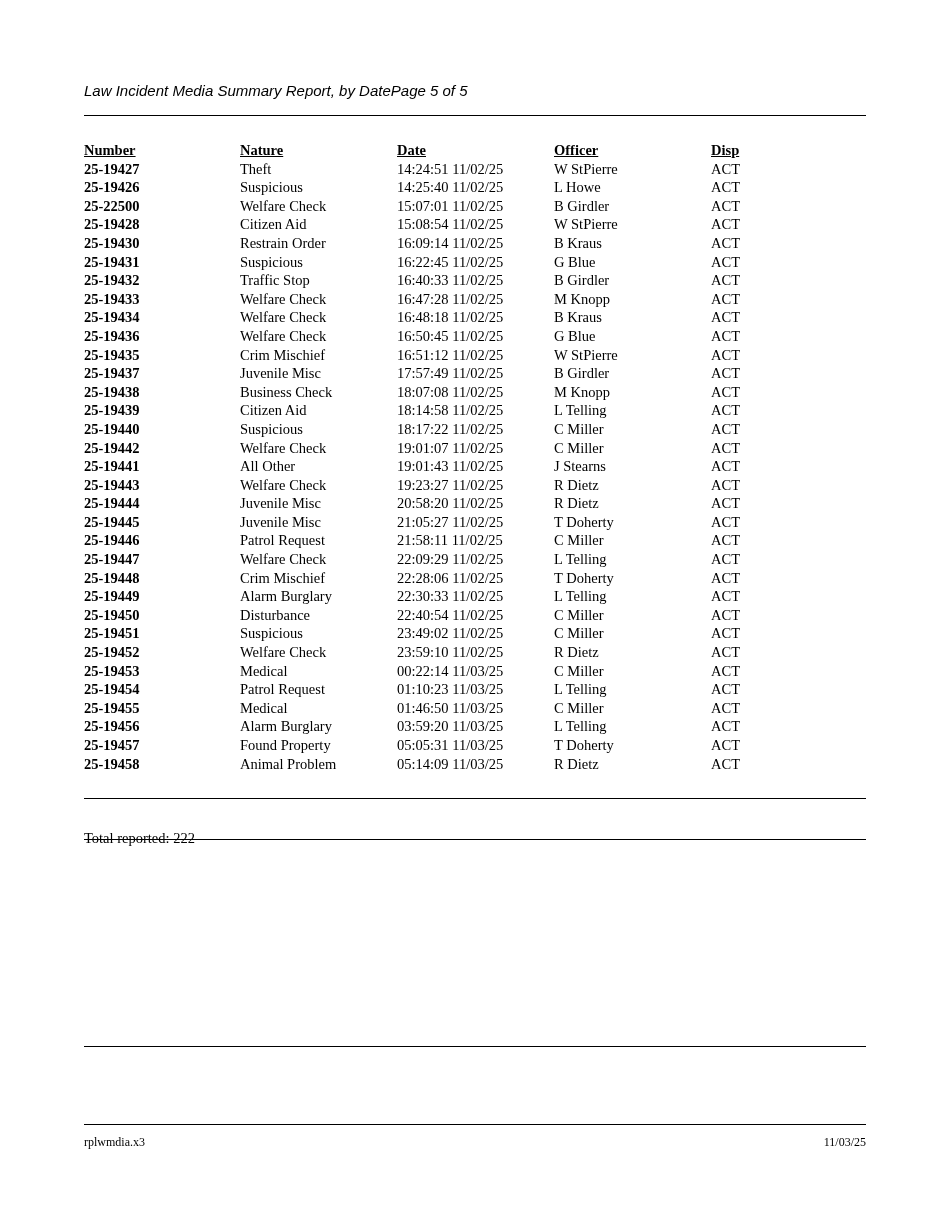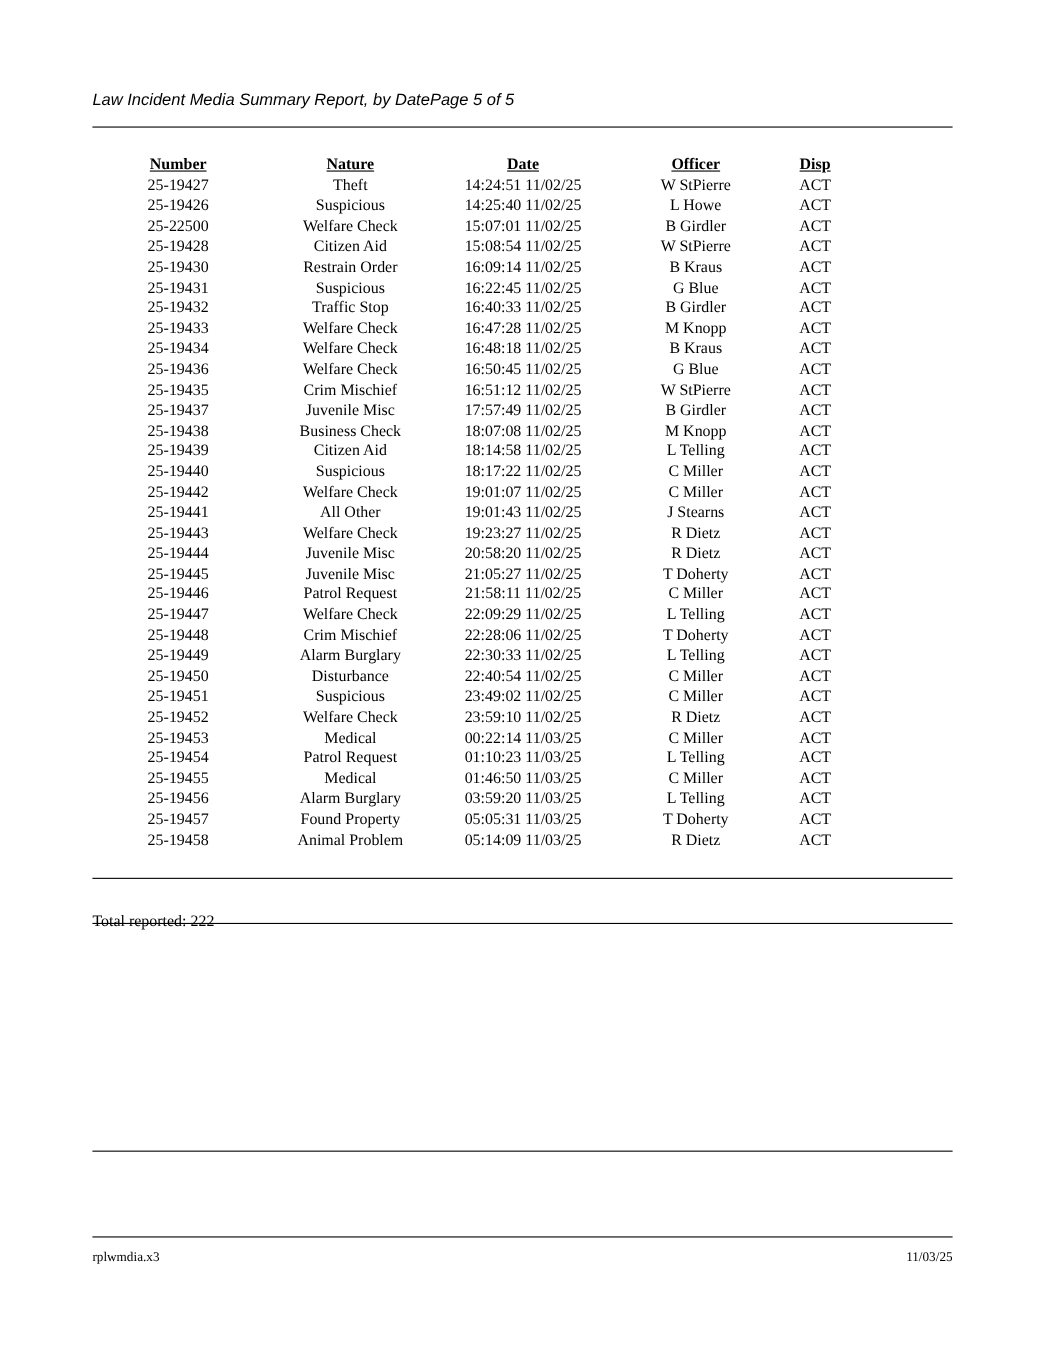--- a/index.html
+++ b/index.html
@@ -31,32 +31,31 @@
       width: 782px;
       height: 0;
       border-top: 1.5px solid #000;
     }
     .table {
       position: absolute;
       left: 84px;
       top: 141px;
       font-family: "Liberation Serif", serif;
       font-size: 14.5px;
-      text-align: center;
     }
     .row {
       display: flex;
       height: 18.6px;
       line-height: 18.6px;
       white-space: nowrap;
     }
     .row span {
       display: inline-block;
     }
-    .c-num { width: 156px; }
+    .c-num { width: 156px; font-weight: bold; }
     .c-nature { width: 157px; }
     .c-date { width: 157px; }
     .c-officer { width: 157px; }
     .c-disp { width: 60px; }
     .header-row span {
       font-weight: bold;
       text-decoration: underline;
     }
     .total {
       position: absolute;

